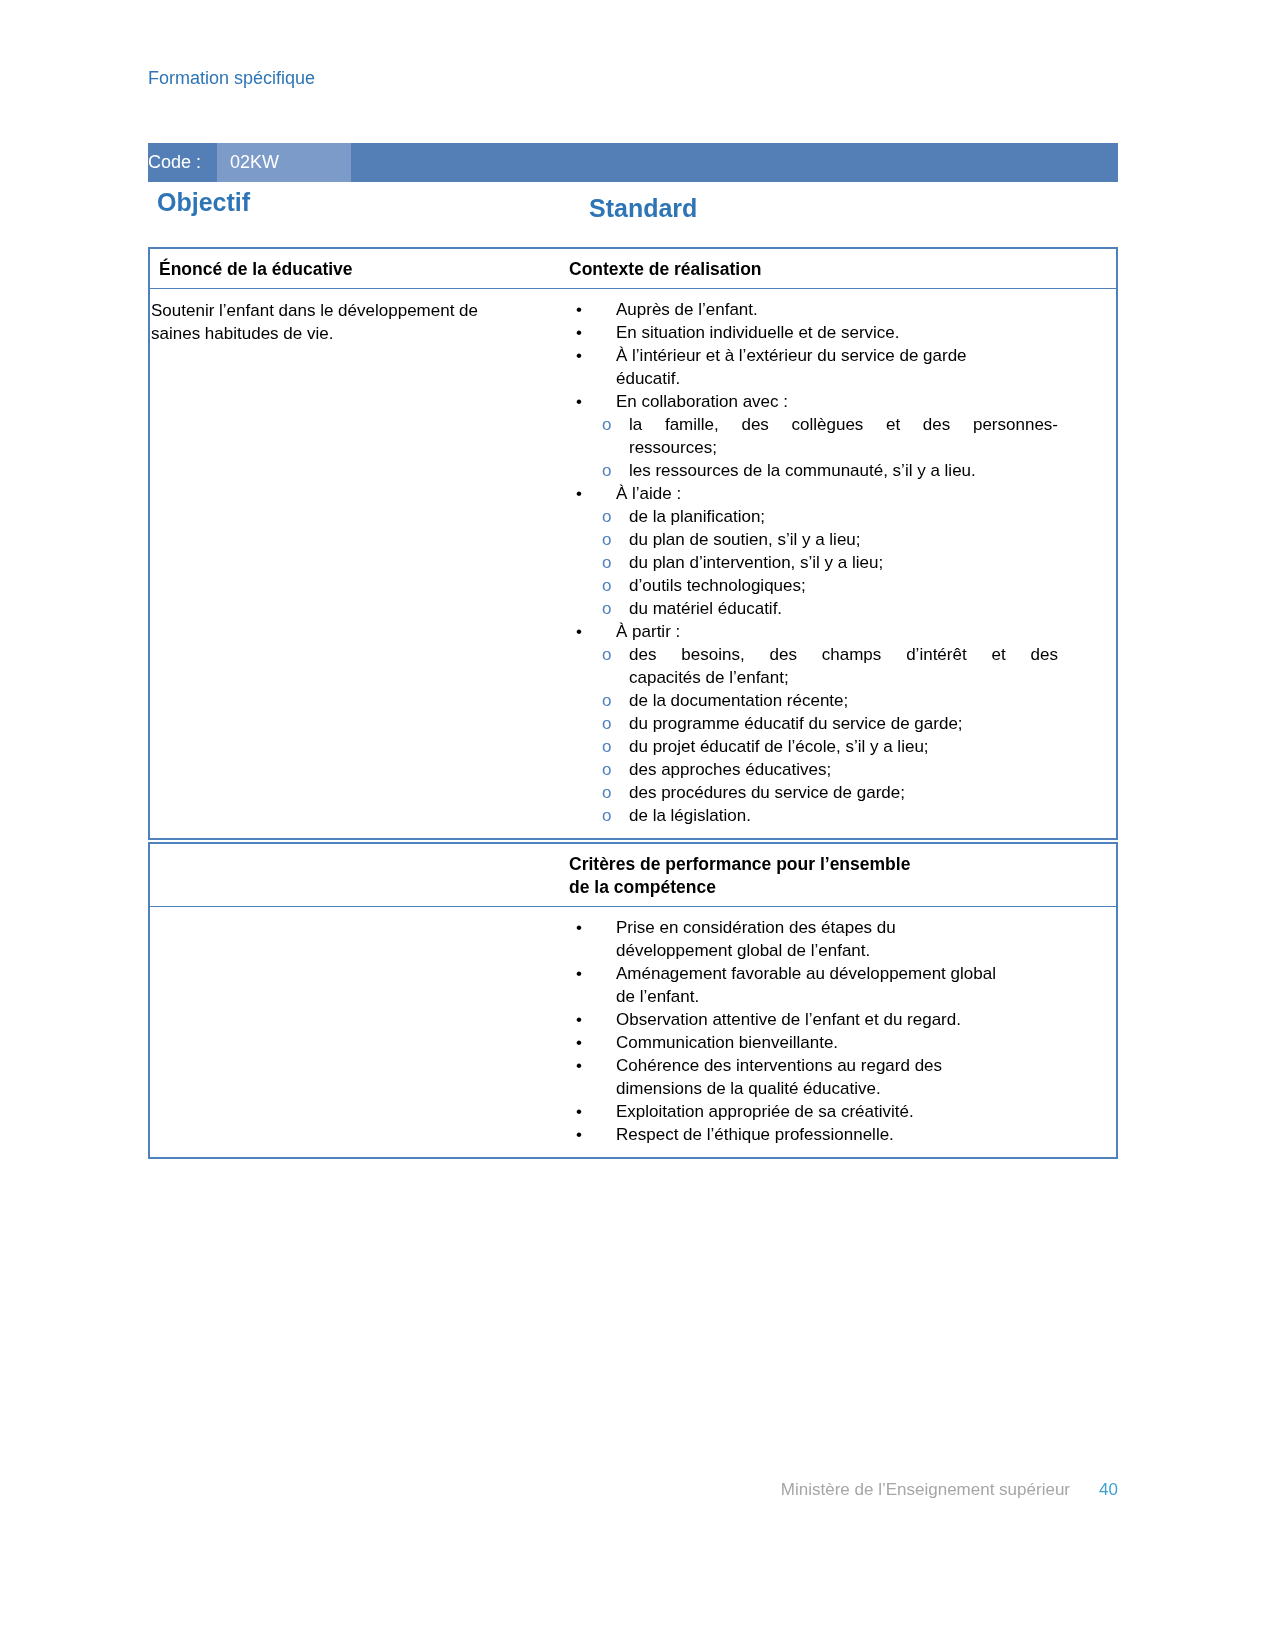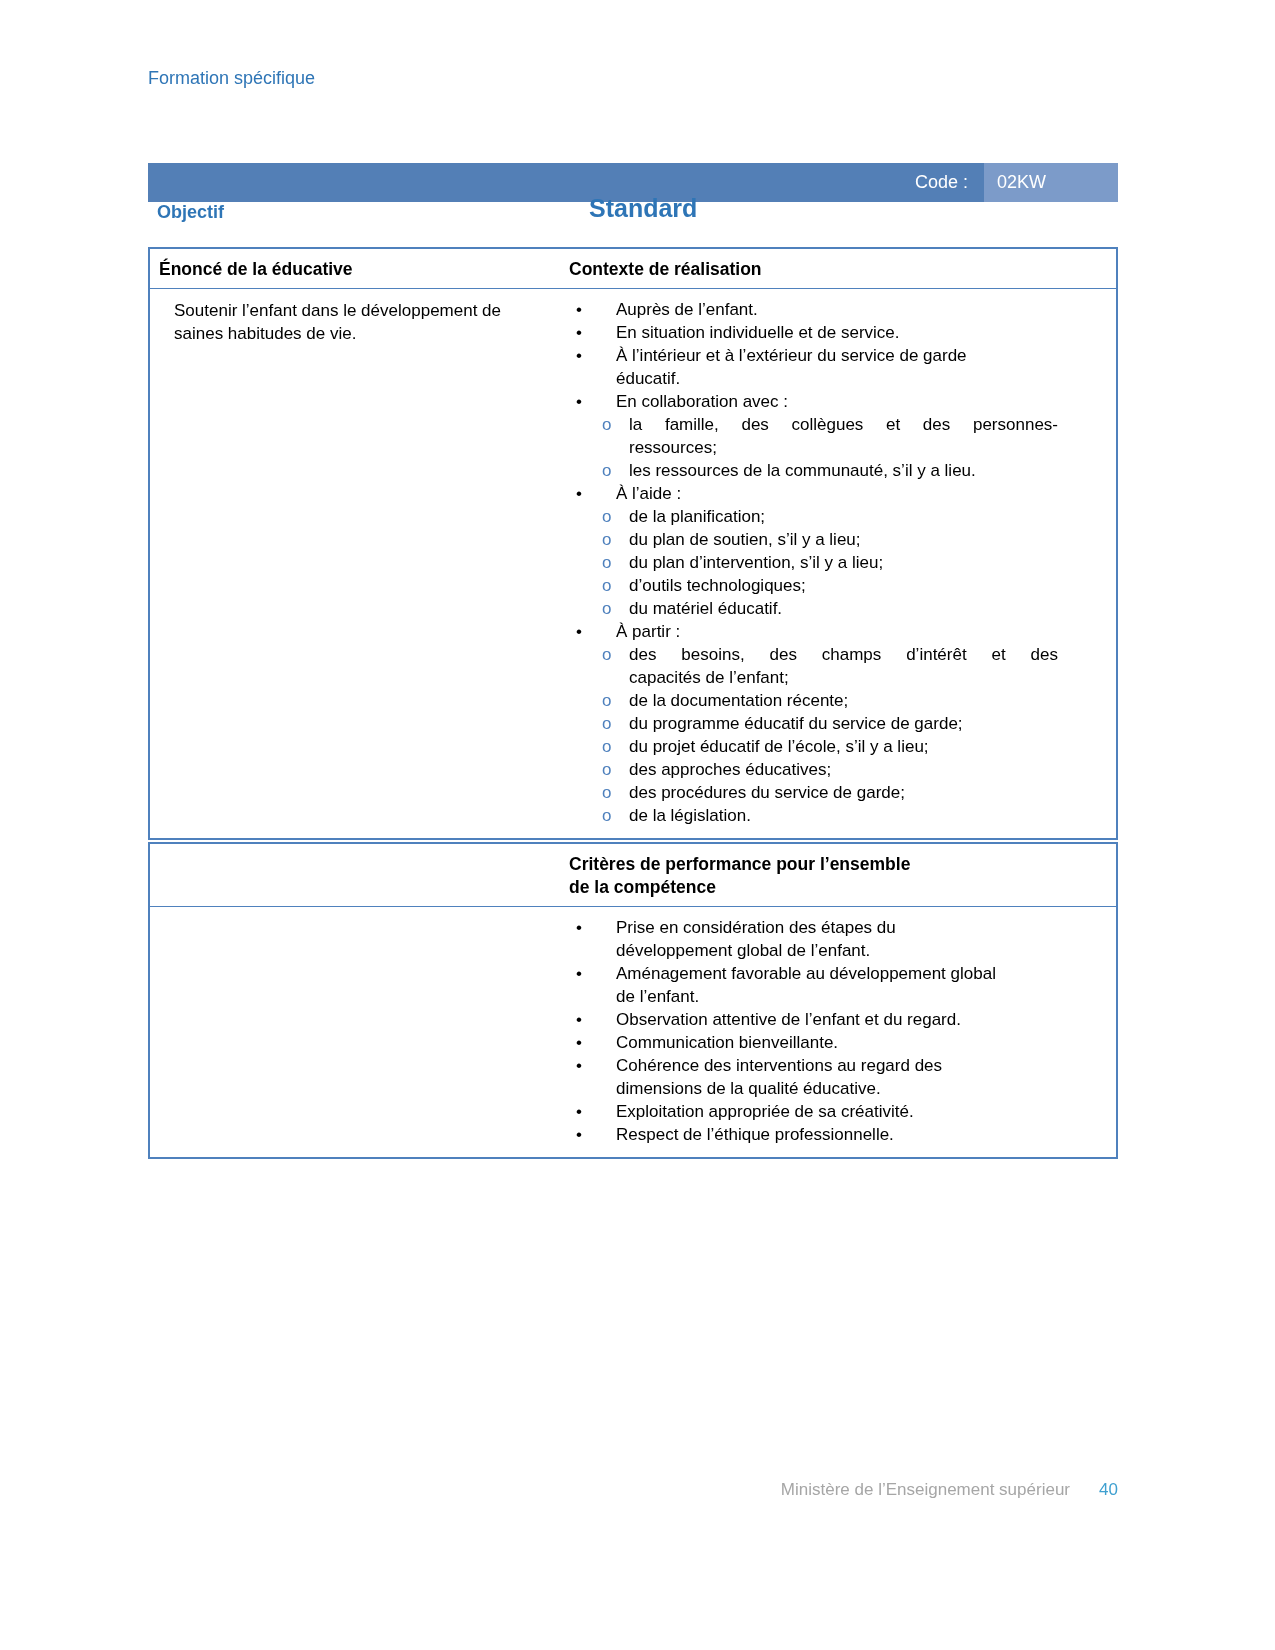--- a/index.html
+++ b/index.html
@@ -28,41 +28,39 @@
     font-size:18px;
     color:var(--headingBlue);
   }
   .code-bar{
     position:absolute;
     left:148px; top:143px;
     width:970px; height:39px;
     background:var(--bar);
     display:flex;
     align-items:center;
-    justify-content:flex-end;
-    margin-top:20px;
   }
   .code-label{
     color:#fff;
     font-size:18px;
     margin-right:16px;
   }
   .code-box{
     width:134px; height:39px;
     background:var(--codeBox);
     color:#fff;
     font-size:18px;
     display:flex;
     align-items:center;
     padding-left:13px;
   }
   .objectif-heading{
     position:absolute;
-    left:157px; top:202px;
-    font-size:18px; font-weight:bold;
+    left:157px; top:188px;
+    font-size:25px; font-weight:bold;
     color:var(--headingBlue);
   }
   .standard-heading{
     position:absolute;
     left:589px; top:194px;
     font-size:25px; font-weight:bold;
     color:var(--headingBlue);
   }
   .tables{
     position:absolute;
@@ -83,21 +81,21 @@
     font-weight:bold;
     font-size:17.5px;
     line-height:23px;
     padding:9px 9px 7px 9px;
   }
   .tbody{
     display:grid;
     grid-template-columns:410px 1fr;
   }
   .cell-left{
-    padding:10px 31px 10px 24px;
+    padding:10px 31px 10px 1px;
     font-size:17px;
     line-height:23px;
   }
   .cell-right{
     padding:9px 58px 11px 9px;
     font-size:17px;
     line-height:23px;
   }
   .li{ display:flex; }
   .li.level1{ padding-left:7px; }

